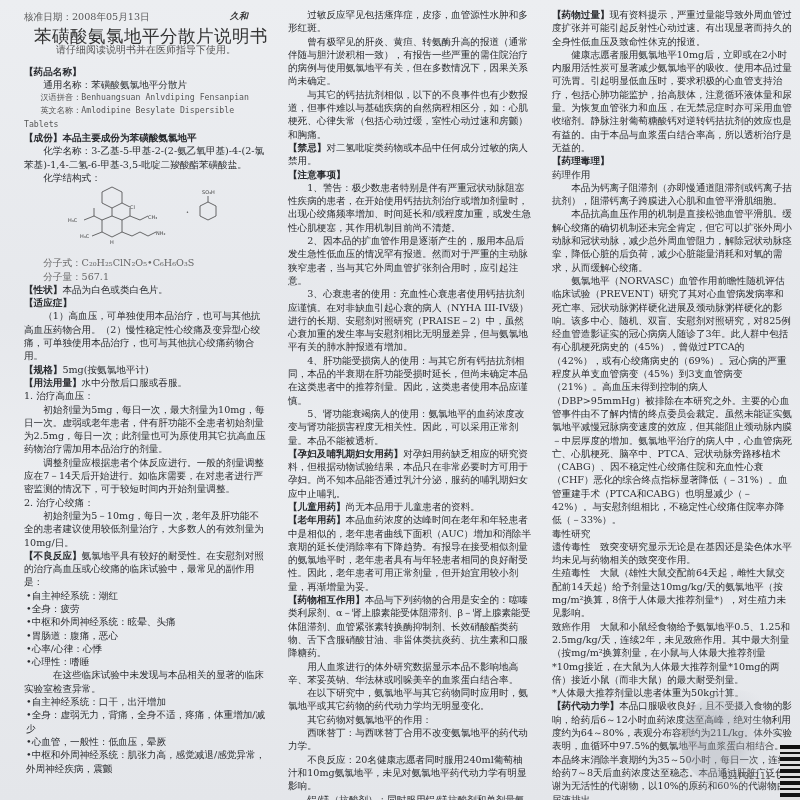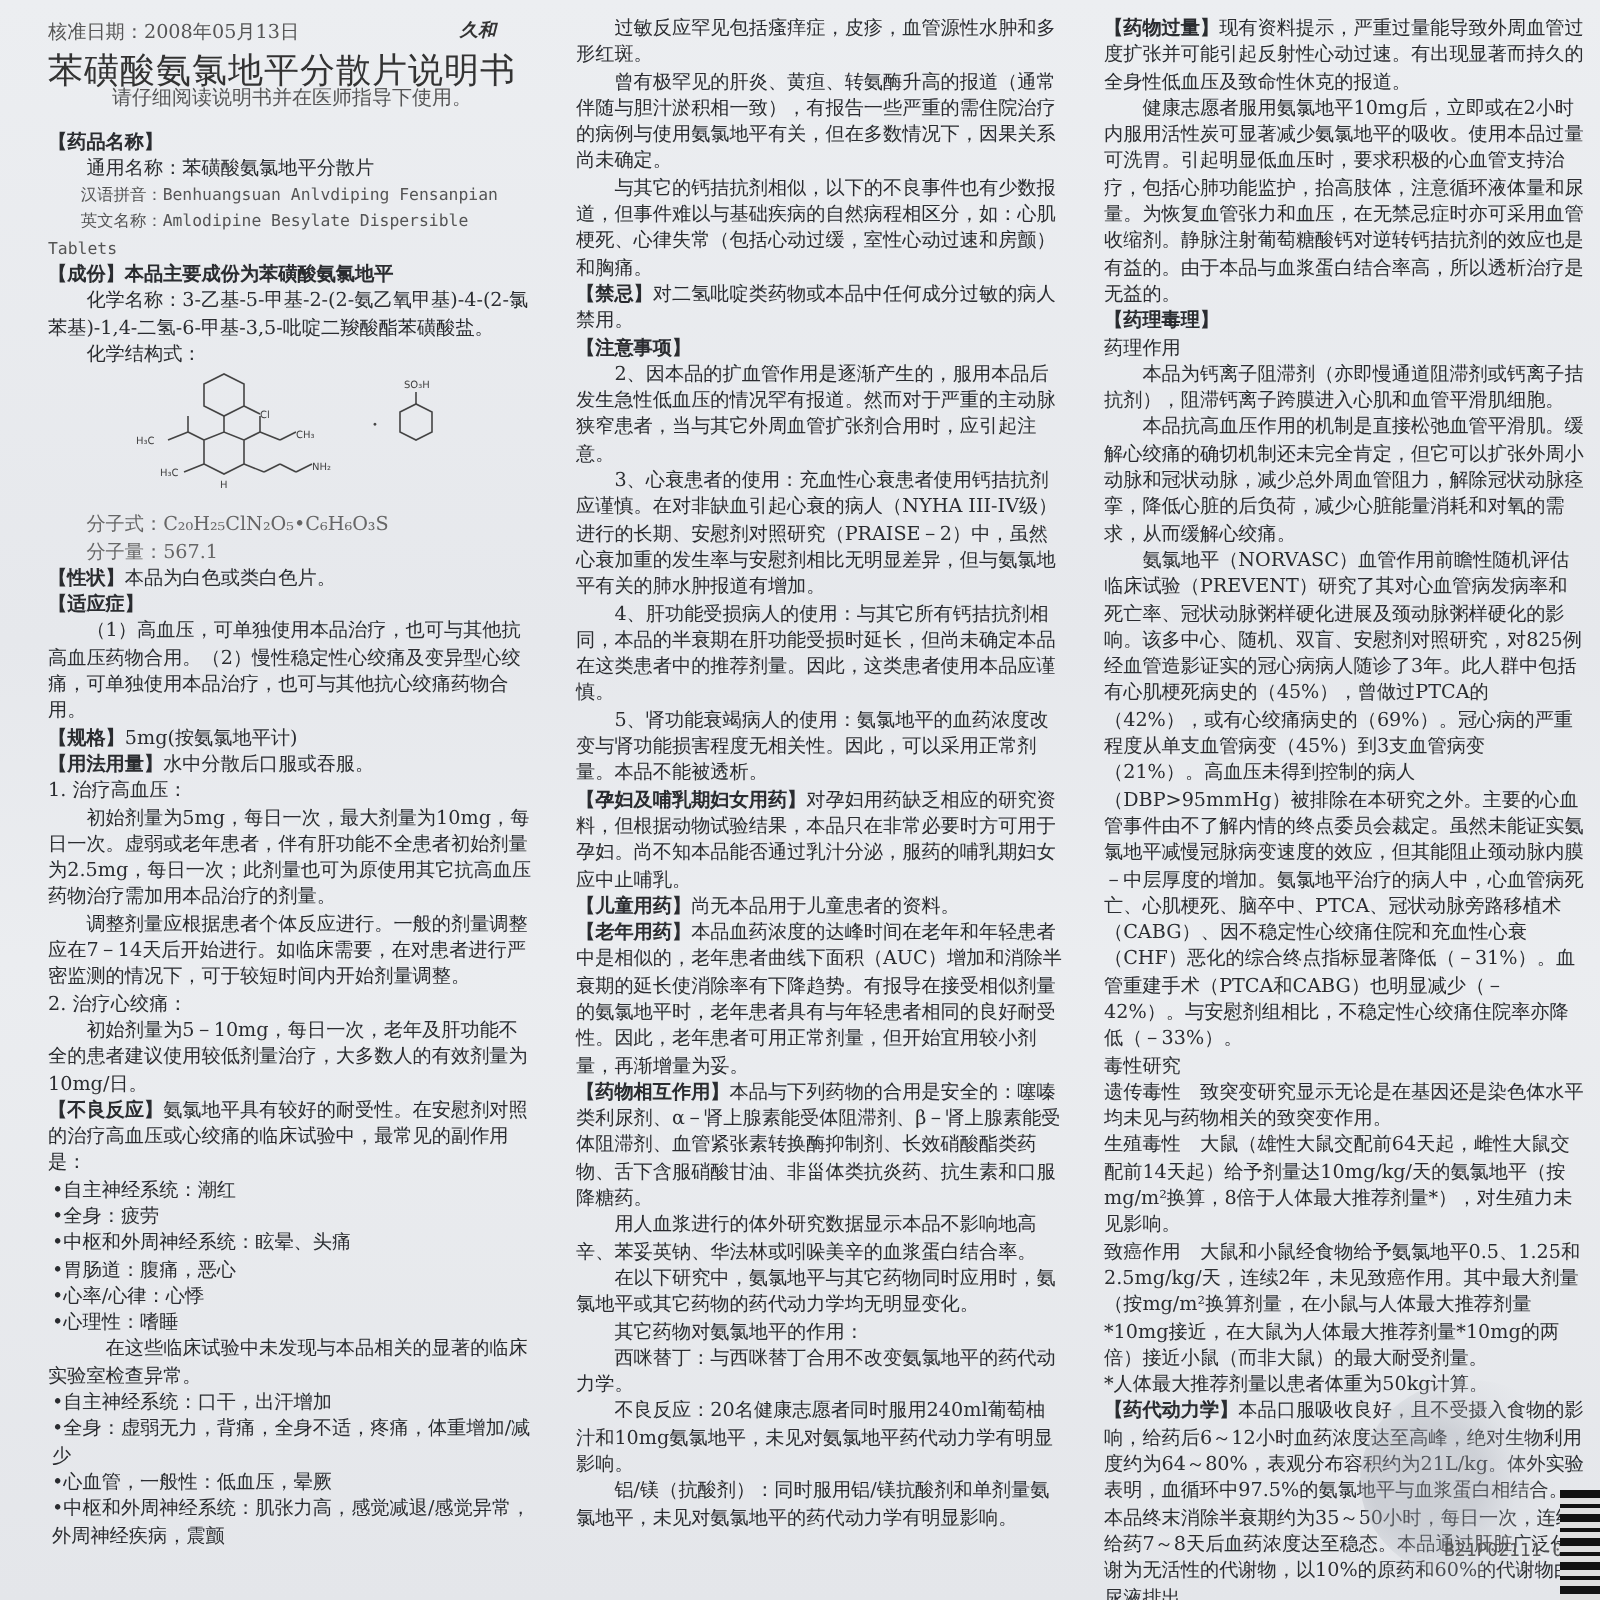--- a/index.html
+++ b/index.html
@@ -18,21 +18,21 @@
   .c1 { left:24px; width:244px; }
   .c2 { left:288px; width:244px; top:8px; }
   .c3 { left:552px; width:240px; top:8px; }
   p { margin:0; }
   .ind { text-indent:2em; }
   .ind3 { text-indent:3em; }
   .sec { font-weight:bold; }
   .hd { font-weight:bold; }
   .header-row { display:flex; justify-content:space-between; align-items:center; margin-top:10px; height:14px; font-size:9.6px; color:#555; }
   .logo { font-family:"DejaVu Sans", sans-serif; font-weight:bold; font-style:italic; font-size:9px; color:#333; margin-right:20px;}
-  .title { font-size:17.5px; text-align:left; margin-top:6px; letter-spacing:0.5px; color:#333; }
+  .title { font-size:17.5px; text-align:right; margin-top:6px; letter-spacing:0.5px; color:#333; }
   .subtitle { font-size:10px; text-align:center; color:#555; margin-bottom:8px; }
   .mono { font-family:"DejaVu Sans Mono", monospace; font-size:8.2px; color:#555; }
   .fade { color:#666; }
   .struct { height:72px; position:relative; }
   .bullets p { padding-left:2px; }
   .footer-stamp { position:absolute; left:722px; top:771px; font-size:9px; color:#555; font-family:"DejaVu Sans Mono", monospace; }
   .barcode { position:absolute; left:780px; top:745px; width:20px; height:55px;
      background:repeating-linear-gradient(180deg,#111 0 4px,#ddd 4px 7px,#111 7px 9px,#ddd 9px 12px); }
   .swirl { position:absolute; left:680px; top:690px; width:110px; height:100px; border-radius:50%;
      background:radial-gradient(circle at 30% 50%, rgba(160,165,175,.35) 0 30%, rgba(200,205,212,.2) 50%, transparent 70%); }
@@ -122,20 +122,21 @@
 
     </div>
   </div>
 
   <div class="col c2">
     <p class="ind">过敏反应罕见包括瘙痒症，皮疹，血管源性水肿和多形红斑。</p>
     <p class="ind">曾有极罕见的肝炎、黄疸、转氨酶升高的报道（通常伴随与胆汁淤积相一致），有报告一些严重的需住院治疗的病例与使用氨氯地平有关，但在多数情况下，因果关系尚未确定。</p>
     <p class="ind">与其它的钙拮抗剂相似，以下的不良事件也有少数报道，但事件难以与基础疾病的自然病程相区分，如：心肌梗死、心律失常（包括心动过缓，室性心动过速和房颤）和胸痛。</p>
     <p><span class="sec">【禁忌】</span><span>对二氢吡啶类药物或本品中任何成分过敏的病人禁用。</span></p>
     <p><span class="sec">【注意事项】</span></p>
+    <p class="ind">1、警告：极少数患者特别是伴有严重冠状动脉阻塞性疾病的患者，在开始使用钙拮抗剂治疗或增加剂量时，出现心绞痛频率增加、时间延长和/或程度加重，或发生急性心肌梗塞，其作用机制目前尚不清楚。</p>
     <p class="ind">2、因本品的扩血管作用是逐渐产生的，服用本品后发生急性低血压的情况罕有报道。然而对于严重的主动脉狭窄患者，当与其它外周血管扩张剂合用时，应引起注意。</p>
     <p class="ind">3、心衰患者的使用：充血性心衰患者使用钙拮抗剂应谨慎。在对非缺血引起心衰的病人（NYHA III-IV级）进行的长期、安慰剂对照研究（PRAISE－2）中，虽然心衰加重的发生率与安慰剂相比无明显差异，但与氨氯地平有关的肺水肿报道有增加。</p>
     <p class="ind">4、肝功能受损病人的使用：与其它所有钙拮抗剂相同，本品的半衰期在肝功能受损时延长，但尚未确定本品在这类患者中的推荐剂量。因此，这类患者使用本品应谨慎。</p>
     <p class="ind">5、肾功能衰竭病人的使用：氨氯地平的血药浓度改变与肾功能损害程度无相关性。因此，可以采用正常剂量。本品不能被透析。</p>
     <p><span class="sec">【孕妇及哺乳期妇女用药】</span><span>对孕妇用药缺乏相应的研究资料，但根据动物试验结果，本品只在非常必要时方可用于孕妇。尚不知本品能否通过乳汁分泌，服药的哺乳期妇女应中止哺乳。</span></p>
     <p><span class="sec">【儿童用药】</span><span>尚无本品用于儿童患者的资料。</span></p>
     <p><span class="sec">【老年用药】</span><span>本品血药浓度的达峰时间在老年和年轻患者中是相似的，老年患者曲线下面积（AUC）增加和消除半衰期的延长使消除率有下降趋势。有报导在接受相似剂量的氨氯地平时，老年患者具有与年轻患者相同的良好耐受性。因此，老年患者可用正常剂量，但开始宜用较小剂量，再渐增量为妥。</span></p>
     <p><span class="sec">【药物相互作用】</span><span>本品与下列药物的合用是安全的：噻嗪类利尿剂、α－肾上腺素能受体阻滞剂、β－肾上腺素能受体阻滞剂、血管紧张素转换酶抑制剂、长效硝酸酯类药物、舌下含服硝酸甘油、非甾体类抗炎药、抗生素和口服降糖药。</span></p>
     <p class="ind">用人血浆进行的体外研究数据显示本品不影响地高辛、苯妥英钠、华法林或吲哚美辛的血浆蛋白结合率。</p>
     <p class="ind">在以下研究中，氨氯地平与其它药物同时应用时，氨氯地平或其它药物的药代动力学均无明显变化。</p>

